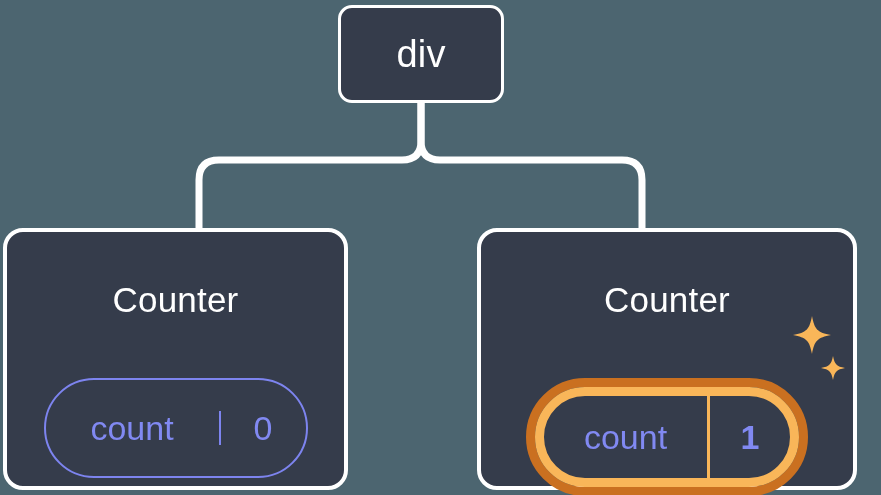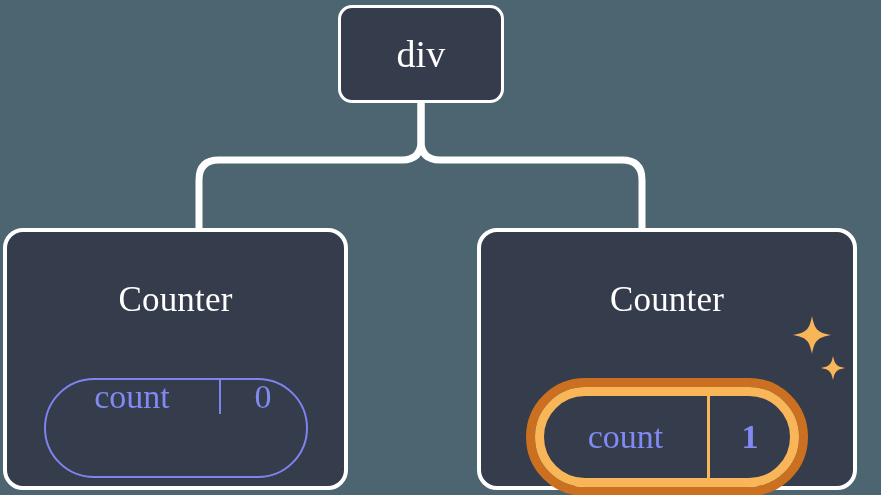--- a/index.html
+++ b/index.html
@@ -11,21 +11,20 @@
     height: 495px;
     overflow: hidden;
     background: #4c6570;
     font-family: "Liberation Sans", sans-serif;
     -webkit-font-smoothing: antialiased;
   }
   #stage {
     position: relative;
     width: 881px;
     height: 495px;
-    font-family: Liberation Serif, serif;
   }
 
   
   #connectors {
     position: absolute;
     left: 0;
     top: 0;
     width: 881px;
     height: 495px;
   }
@@ -80,21 +79,21 @@
 
   
   .pill-wrap {
     position: relative;
     margin-top: 28px;
   }
 
   .pill {
     box-sizing: border-box;
     display: flex;
-    align-items: flex-start;
+    align-items: center;
     border-radius: 999px;
     background: transparent;
   }
 
   .pill-plain {
     width: 264px;
     height: 100px;
     border: 2px solid #7d84ef;
   }
   .pill-plain .pill-key,

